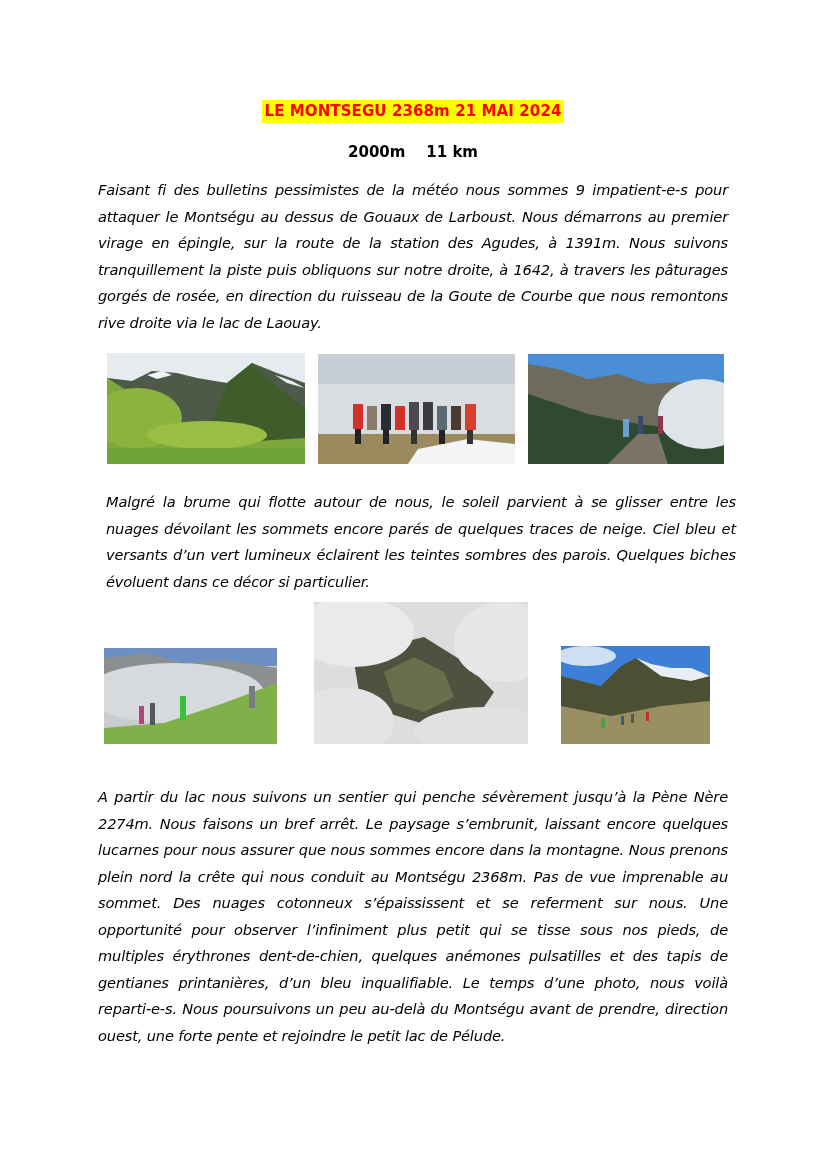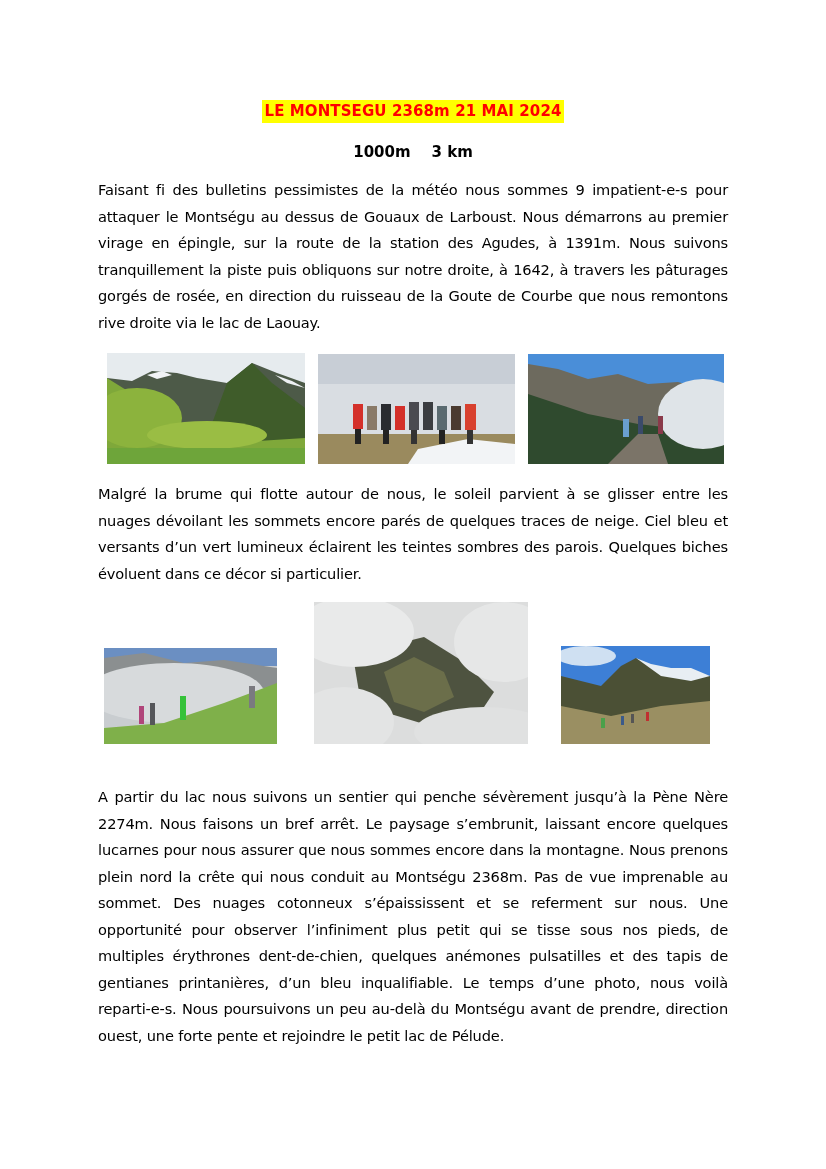--- a/index.html
+++ b/index.html
@@ -1,21 +1,21 @@
 <!DOCTYPE html>
 <html><head>
 <meta charset="utf-8">
 <style>
   html, body { margin: 0; padding: 0; background: #ffffff; }
   body { width: 826px; height: 1169px; position: relative; overflow: hidden; font-family: "DejaVu Sans", sans-serif; color: #000; }
   .page { position: absolute; left: 0; top: 0; width: 826px; height: 1096px; }
   .title-wrap { position: absolute; left: 0; width: 826px; top: 100px; text-align: center; }
   .title { display: inline-block; background: #ffff00; color: #ff0000; font-weight: bold; font-size: 15px; line-height: 23px; padding: 0 3px; letter-spacing: 0.1px; }
   .subtitle { position: absolute; left: 0; width: 826px; top: 142px; text-align: center; font-weight: bold; font-size: 15px; line-height: 20px; white-space: pre; }
-  .para { position: absolute; left: 98px; width: 630px; font-size: 14.6px; line-height: 26.5px; text-align: justify; letter-spacing: -0.15px; }
+  .para { position: absolute; left: 98px; width: 630px; font-size: 14.6px; line-height: 26.5px; text-align: justify; letter-spacing: -0.15px; font-style: italic; }
   .p1 { top: 177px; }
   .p2 { top: 481px; }
   .p3 { top: 784px; }
   .photo { position: absolute; overflow: hidden; }
   .photo svg { display: block; width: 100%; height: 100%; }
   .img1 { left: 107px; top: 353px; width: 198px; height: 111px; }
   .img2 { left: 318px; top: 354px; width: 197px; height: 110px; }
   .img3 { left: 528px; top: 354px; width: 196px; height: 110px; }
   .img4 { left: 104px; top: 648px; width: 173px; height: 96px; }
   .img5 { left: 314px; top: 602px; width: 214px; height: 142px; }
@@ -23,21 +23,21 @@
 </style>
 </head>
 <body>
 
 <div class="page">
 
   <div class="title-wrap">
     <span class="title">LE MONTSEGU 2368m 21 MAI 2024</span>
   </div>
 
-  <div class="subtitle">1000m    3 km</div>
+  <div class="subtitle">2000m    11 km</div>
 
   <p class="para p1" style="margin:0">Faisant fi des bulletins pessimistes de la météo nous sommes 9 impatient-e-s pour attaquer le Montségu au dessus de Gouaux de Larboust.  Nous démarrons au premier virage en épingle, sur la route de la station des Agudes, à 1391m. Nous suivons tranquillement la piste puis obliquons sur notre droite, à 1642, à travers les pâturages gorgés de rosée,  en direction du ruisseau de la Goute de Courbe que nous remontons rive droite via le lac de Laouay.</p>
 
   <div class="photo img1">
     <svg viewBox="0 0 198 111" preserveAspectRatio="none">
       <rect width="198" height="111" fill="#e6ebee"></rect>
       <polygon points="25,28 45,18 70,20 90,25 120,30 145,10 170,20 198,30 198,111 0,111 0,25" fill="#4d5a48"></polygon>
       <polygon points="40,22 55,18 65,22 50,26" fill="#f1f3f5"></polygon>
       <polygon points="168,22 185,28 198,35 180,30" fill="#eef1f4"></polygon>
       <polygon points="120,30 145,10 165,30 198,55 198,111 90,111" fill="#3f5c2a"></polygon>
@@ -79,21 +79,21 @@
       <polygon points="0,10 30,15 60,25 90,20 120,30 150,28 175,35 196,40 196,110 0,110" fill="#6d6a5e"></polygon>
       <polygon points="0,40 60,60 110,70 196,80 196,110 0,110" fill="#2f4a2e"></polygon>
       <ellipse cx="175" cy="60" rx="45" ry="35" fill="#dfe4e8"></ellipse>
       <polygon points="80,110 110,80 130,80 140,110" fill="#7b7468"></polygon>
       <rect x="95" y="65" width="6" height="18" fill="#6aa0d0"></rect>
       <rect x="110" y="62" width="5" height="18" fill="#3a4a6a"></rect>
       <rect x="130" y="62" width="5" height="18" fill="#8a3a4a"></rect>
     </svg>
   </div>
 
-  <p class="para p2" style="margin:0"> Malgré la brume qui flotte autour de nous, le soleil parvient à se glisser entre les nuages dévoilant les sommets encore parés de quelques traces de neige. Ciel bleu et versants d’un vert lumineux éclairent les teintes sombres des parois. Quelques biches évoluent dans ce décor si particulier.</p>
+  <p class="para p2" style="margin:8px"> Malgré la brume qui flotte autour de nous, le soleil parvient à se glisser entre les nuages dévoilant les sommets encore parés de quelques traces de neige. Ciel bleu et versants d’un vert lumineux éclairent les teintes sombres des parois. Quelques biches évoluent dans ce décor si particulier.</p>
 
   <div class="photo img4">
     <svg viewBox="0 0 173 96" preserveAspectRatio="none">
       <rect width="173" height="96" fill="#c9cdd0"></rect>
       <rect x="0" y="0" width="173" height="18" fill="#6b8fc2"></rect>
       <polygon points="0,10 40,5 80,15 120,12 173,20 173,40 0,40" fill="#8b8f90"></polygon>
       <ellipse cx="70" cy="45" rx="90" ry="30" fill="#d7dadc"></ellipse>
       <polygon points="0,96 0,80 60,75 120,55 173,35 173,96" fill="#7fb04a"></polygon>
       <rect x="35" y="58" width="5" height="18" fill="#b0457a"></rect>
       <rect x="46" y="55" width="5" height="22" fill="#55565a"></rect>

